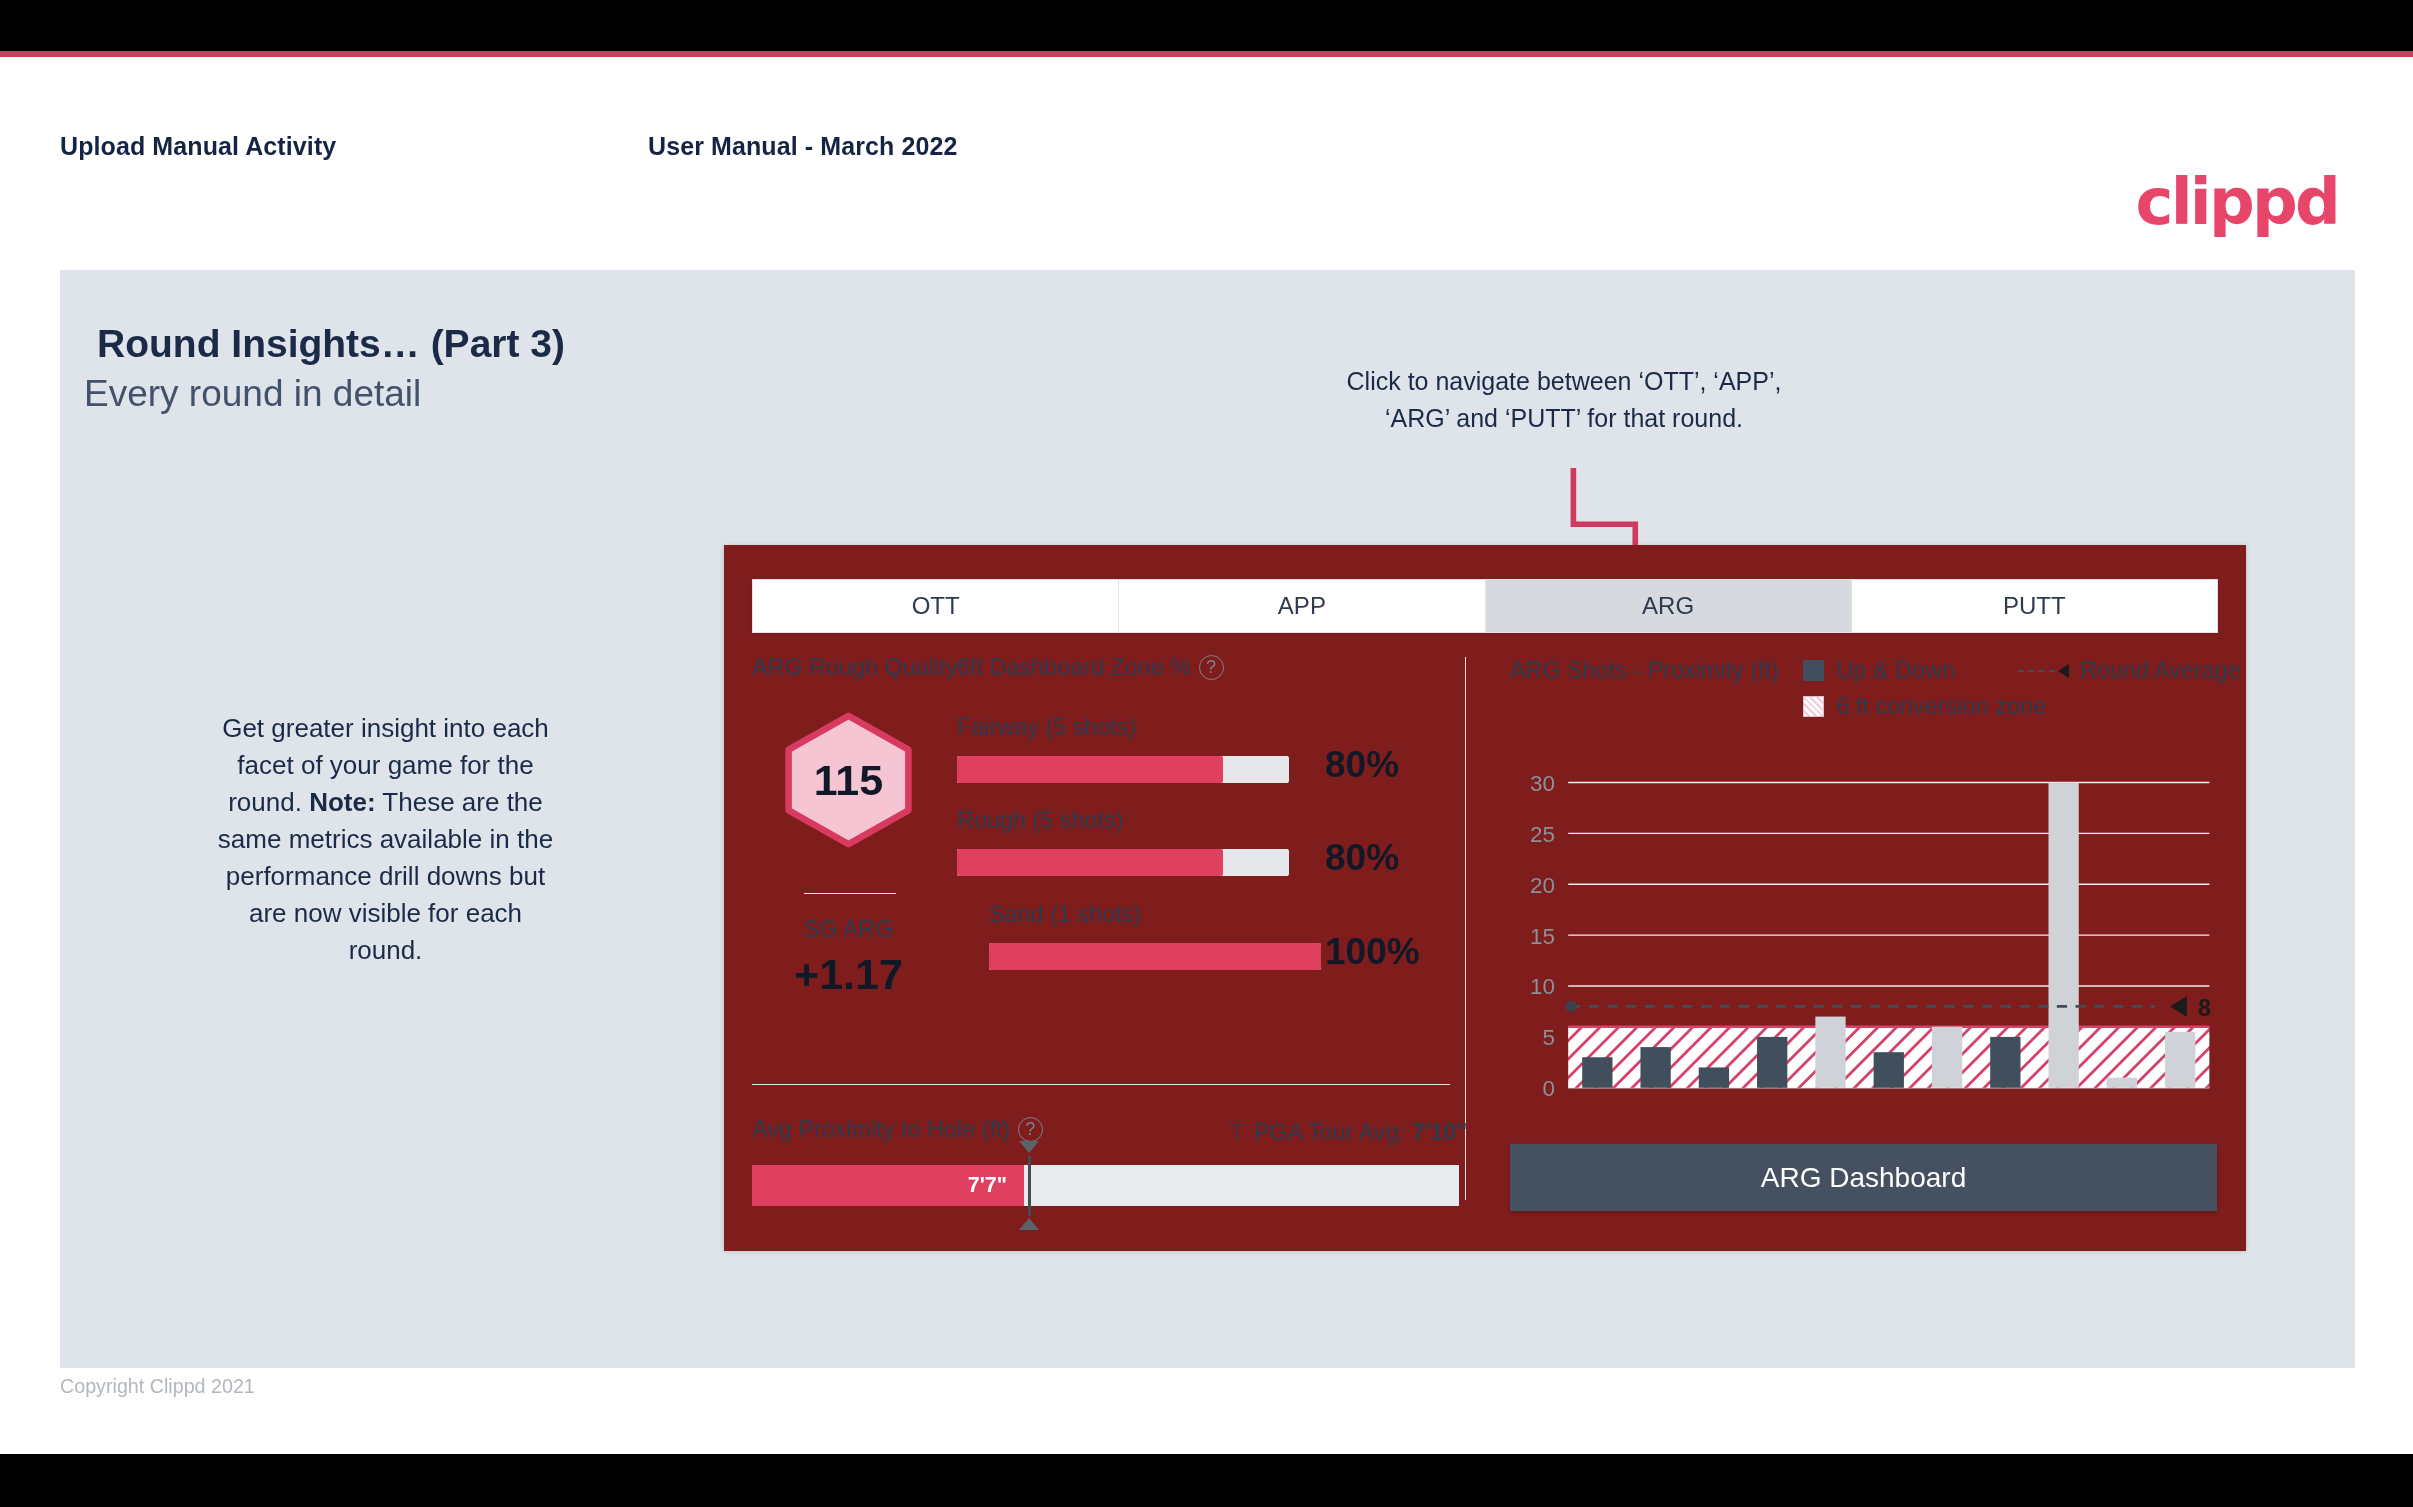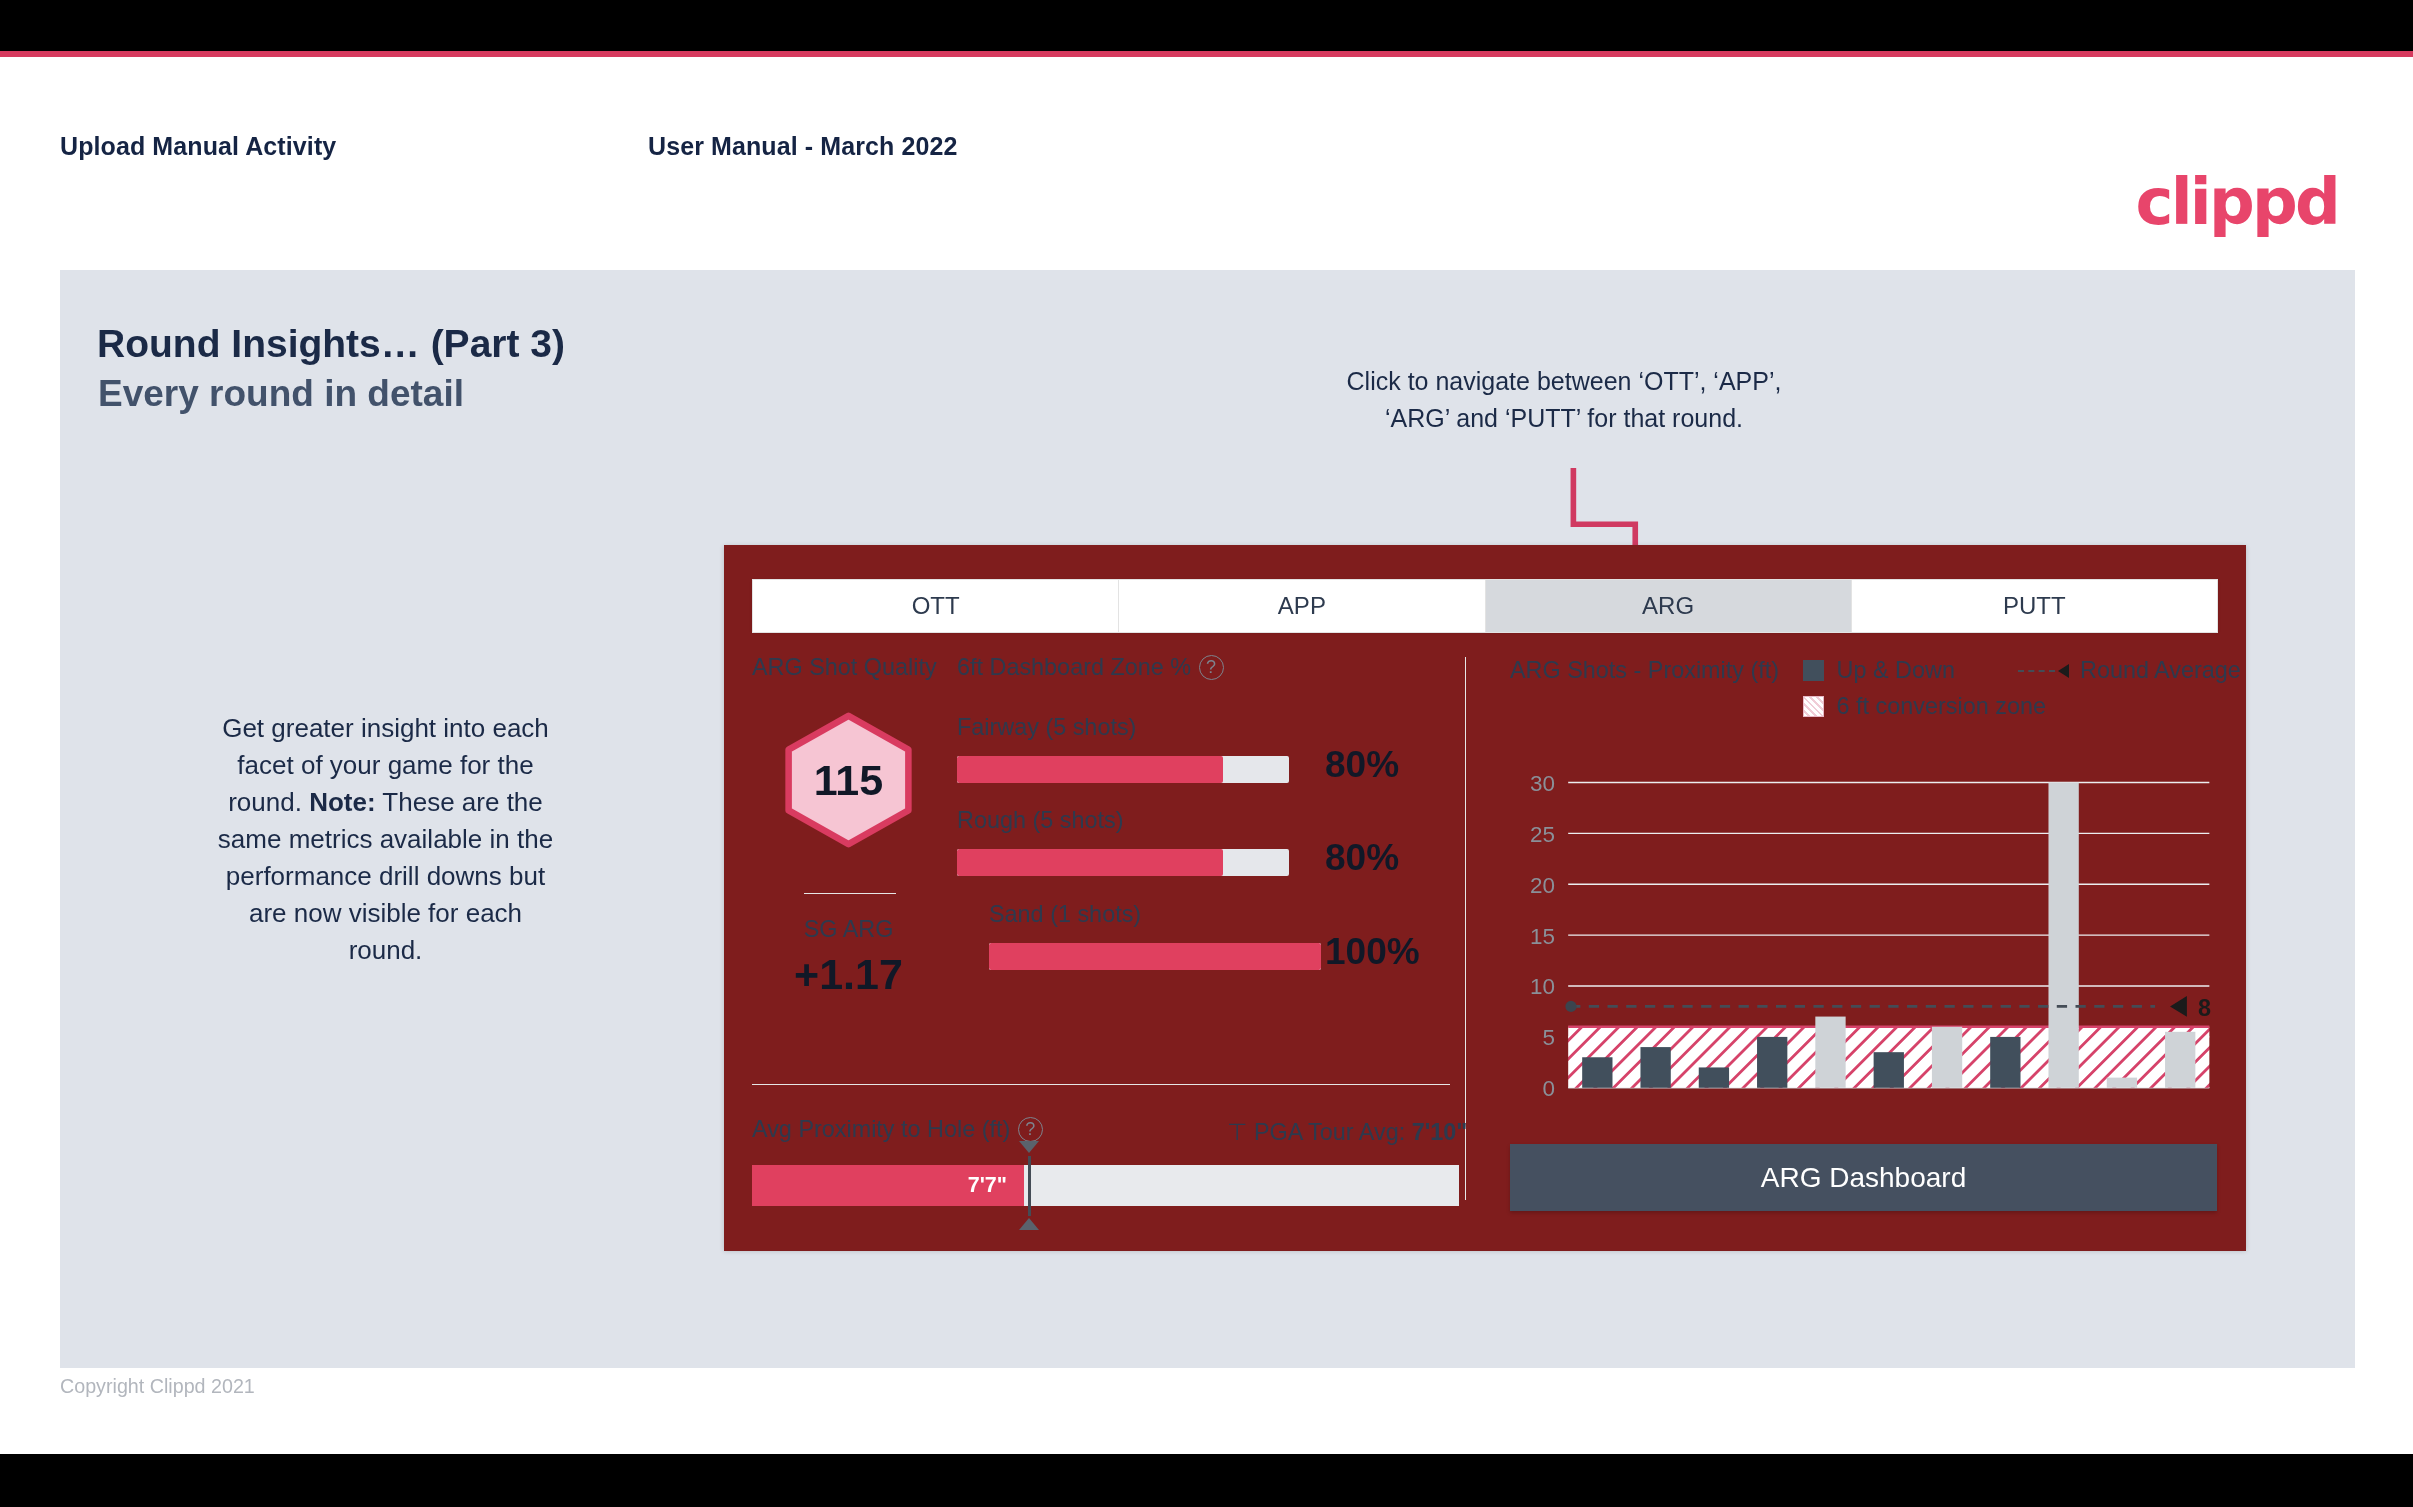--- a/index.html
+++ b/index.html
@@ -20,21 +20,21 @@
   .hdr-mid  { position:absolute; left:648px; top:75px; font-size:25px; font-weight:700; color:#152444; letter-spacing:0.1px;}
   .logo { position:absolute; right:75px; top:120px; font-size:64px; font-weight:700; color:#e8456b;
           letter-spacing:-2.8px; line-height:.8; font-family:"DejaVu Sans", sans-serif;}
   .hdr-rule { position:absolute; left:60px; top:239px; width:2295px; height:2.8px; background:#d4days; }
   .hdr-rule { background:#d2557a; }
 
   
   .panel { position:absolute; left:60px; top:270px; width:2295px; height:1098px; background:#dfe3ea; }
 
   .title { position:absolute; left:97px; top:322px; font-size:39px; font-weight:700; color:#1b2a47; }
-  .subtitle { position:absolute; left:98px; top:373px; font-size:37px; font-weight:700; color:#42526b; }
+  .subtitle { position:absolute; left:84px; top:373px; font-size:37px; font-weight:400; color:#42526b; }
 
   .callout { position:absolute; left:1302px; top:363px; width:524px; text-align:center;
              font-size:25px; line-height:37px; color:#1b2a47; font-weight:400; }
 
   .arrow-wrap { position:absolute; left:1564px; top:466px; width:150px; height:122px; }
 
   .leftcopy { position:absolute; left:217px; top:710px; width:337px; text-align:center;
               font-size:26px; line-height:37px; color:#1b2a47; }
   .leftcopy b { font-weight:700;text-align:center; }
 
@@ -145,21 +145,21 @@
       <div class="tab">OTT</div>
       <div class="tab">APP</div>
       <div class="tab active">ARG</div>
       <div class="tab">PUTT</div>
     </div>
     <div class="divider-v"></div>
     <div class="divider-h"></div>
   </div>
 
   <div class="lblock" style="position:absolute;left:752px;top:654px;">
-    <span class="lbl">ARG Shot Quality</span>
+    <span class="lbl">ARG Rough Quality</span>
   </div>
   <div style="position:absolute;left:957px;top:654px;">
     <span class="lbl">6ft Dashboard Zone %</span><span class="qmark">?</span>
   </div>
 
   <div class="hexwrap">
     <svg width="131" height="136" viewBox="0 0 140 145">
       <polygon points="70,4 134,40 134,105 70,141 6,105 6,40" fill="#f6c5d3" stroke="#d93b60" stroke-width="7" stroke-linejoin="round"></polygon>
     </svg>
   </div>

